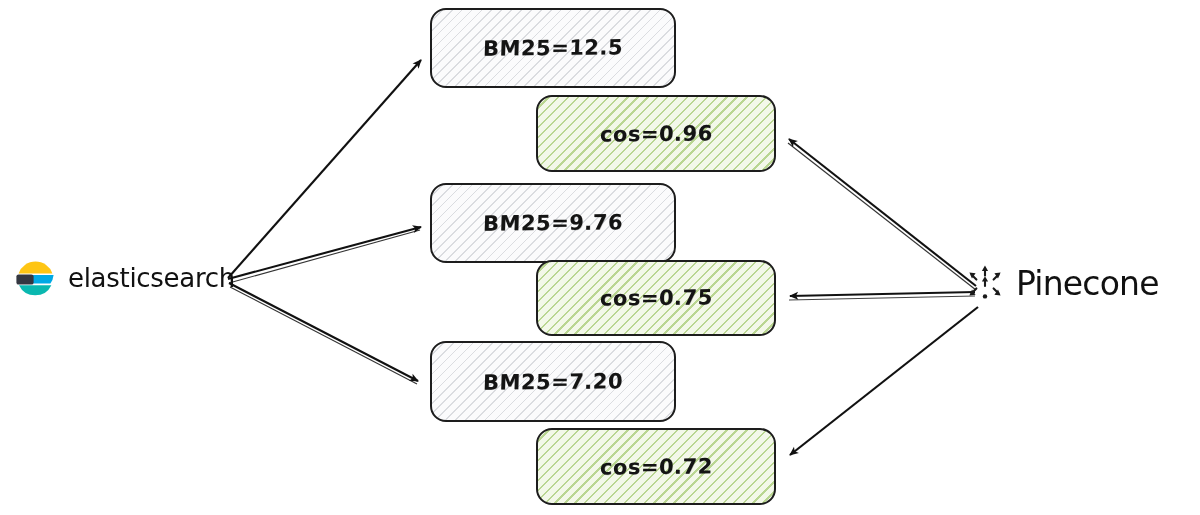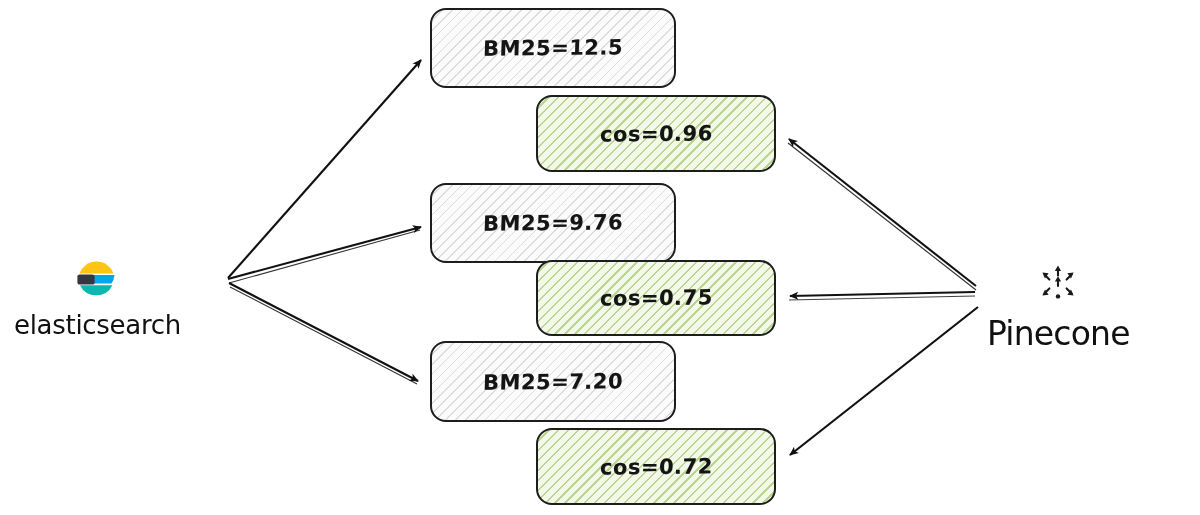--- a/index.html
+++ b/index.html
@@ -62,31 +62,30 @@
         rgba(0,0,0,0) 1.6px,
         rgba(0,0,0,0) 7px);
   }
 
   
   .endpoint {
     position: absolute;
     display: flex;
     align-items: center;
     gap: 10px;
-    flex-direction: column;
   }
   .endpoint-name {
     font-family: "DejaVu Sans", sans-serif;
     color: #111111;
   }
 
   #elastic-endpoint { left: 14px; top: 256px; }
   #elastic-endpoint .endpoint-name { font-size: 26px; letter-spacing: -0.3px; }
 
-  #pinecone-endpoint { left: 987px; top: 262px; }
+  #pinecone-endpoint { left: 964px; top: 262px; }
   #pinecone-endpoint .endpoint-name {
     font-size: 33px;
     letter-spacing: -0.8px;
     font-weight: 400;
   }
 
   .logo-svg { display: block; }
 </style>
 </head>
 <body>

